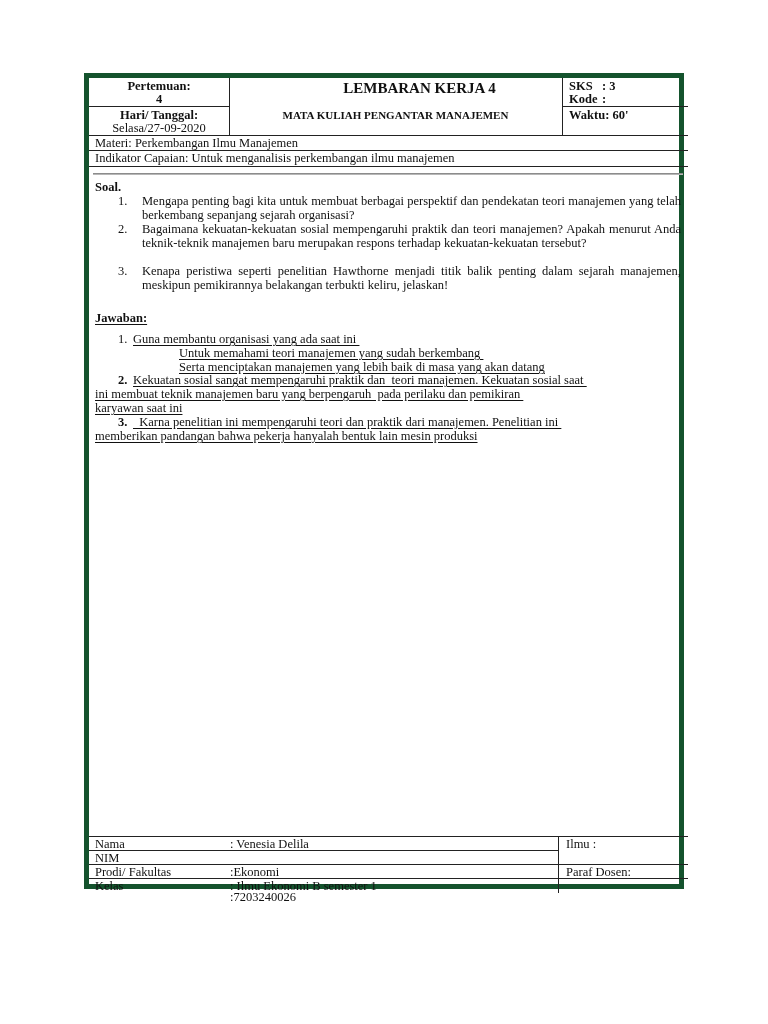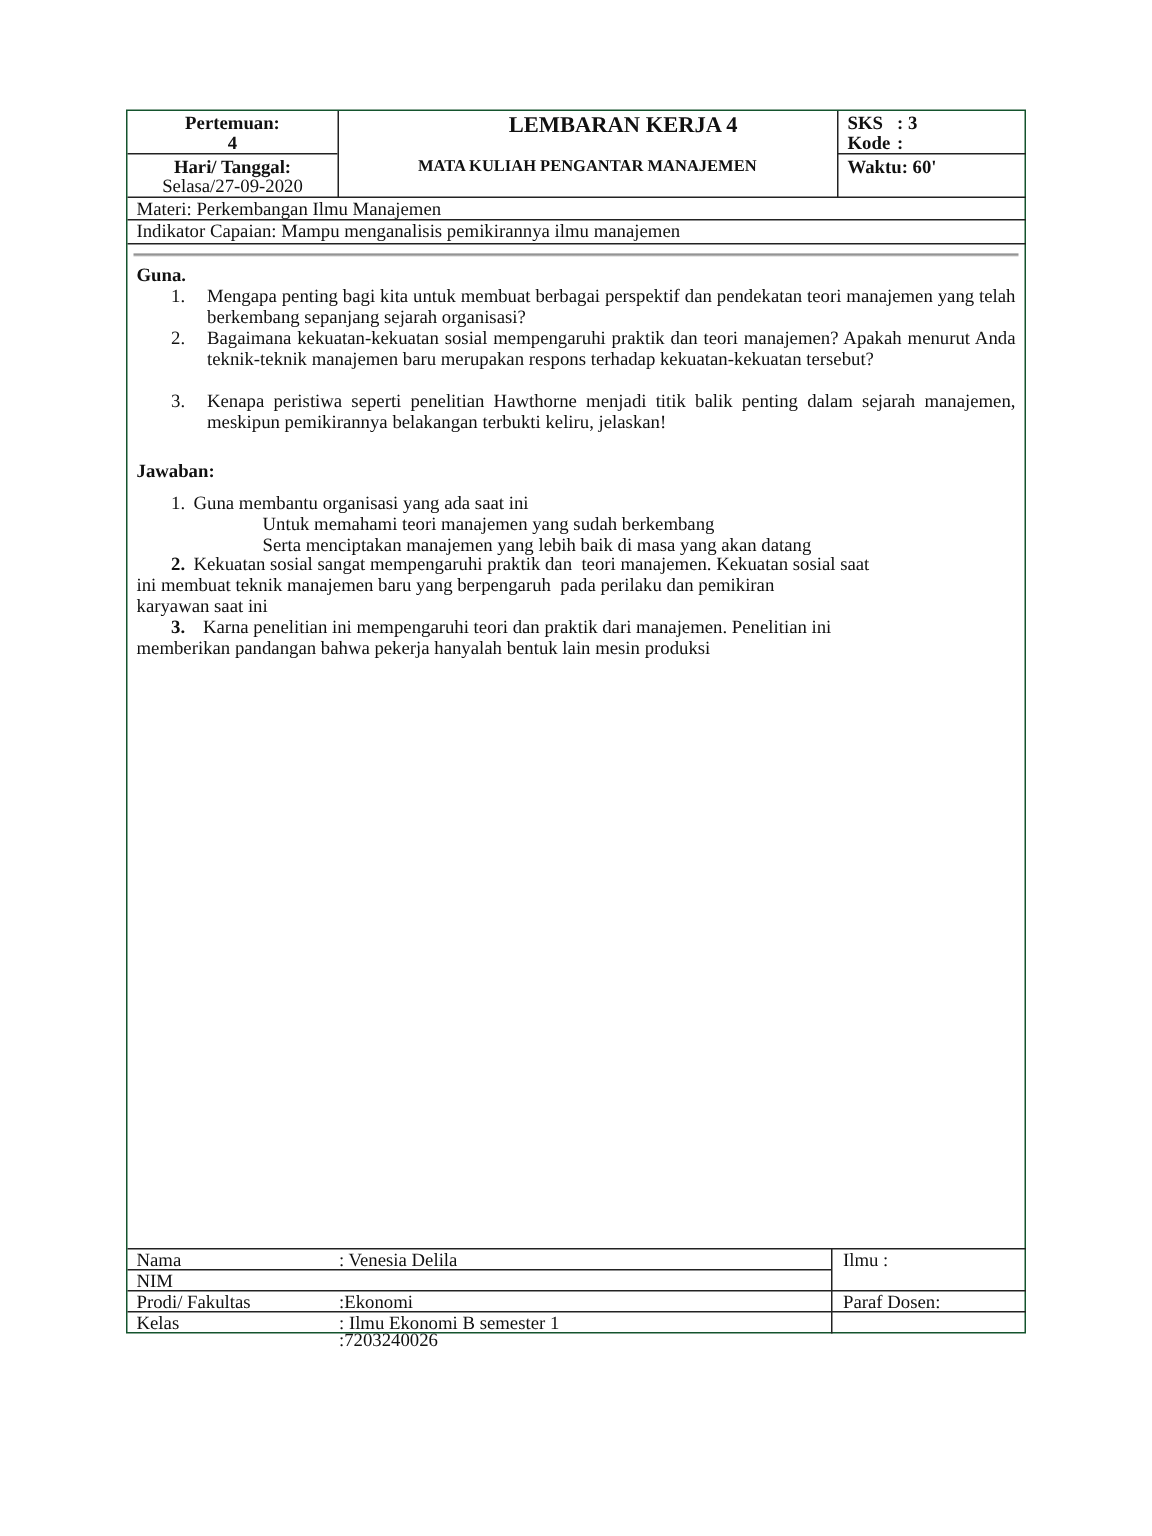--- a/index.html
+++ b/index.html
@@ -1,24 +1,24 @@
 <!DOCTYPE html>
 <html><head>
 <meta charset="utf-8">
 <style>
   html,body{margin:0;padding:0;}
   body{width:768px;height:1024px;background:#ffffff;position:relative;overflow:hidden;
     font-family:"Liberation Serif","DejaVu Serif",serif;color:#111;}
-  .page{position:absolute;left:84px;top:73px;width:600px;height:816px;border:1px solid #14532d;box-sizing:border-box;}
+  .page{position:absolute;left:84px;top:73px;width:600px;height:816px;border:5px solid #14532d;box-sizing:border-box;}
   .hl{position:absolute;height:1px;background:#222;}
   .vl{position:absolute;width:1px;background:#222;}
   .t{position:absolute;white-space:nowrap;font-size:12.5px;line-height:14px;}
   .b{font-weight:bold;}
   .c{text-align:center;}
-  .u{text-underline-offset:2px;text-align:center;}
+  .u{text-decoration:underline;text-underline-offset:2px;text-align:center;}
   .q{position:absolute;font-size:12.5px;line-height:14px;text-align:justify;}
   .qn{position:absolute;font-size:12.5px;line-height:14px;}
   .shadow{position:absolute;height:2px;background:linear-gradient(#777,#ccc);}
 </style>
 </head>
 <body>
 
 <div class="page">
 
   <div class="hl" style="left:0;top:28px;width:140px;"></div>
@@ -38,23 +38,23 @@
   <div class="t b c" style="left:140px;top:2px;width:333px;font-size:15px;line-height:17px;margin-left:24px;">LEMBARAN KERJA 4</div>
   <div class="t b c" style="left:140px;top:30px;width:333px;font-size:11px;">MATA KULIAH  PENGANTAR MANAJEMEN</div>
 
   <div class="t b" style="left:480px;top:1px;">SKS</div>
   <div class="t b" style="left:513px;top:1px;">:  3</div>
   <div class="t b" style="left:480px;top:14px;">Kode</div>
   <div class="t b" style="left:513px;top:14px;">:</div>
   <div class="t b" style="left:480px;top:30px;">Waktu:  60'</div>
 
   <div class="t" style="left:6px;top:58px;">Materi:  Perkembangan Ilmu Manajemen</div>
-  <div class="t" style="left:6px;top:73px;">Indikator Capaian: Mampu menganalisis pemikirannya ilmu manajemen</div>
+  <div class="t" style="left:6px;top:73px;">Indikator Capaian: Untuk menganalisis perkembangan ilmu manajemen</div>
 
-  <div class="t b" style="left:6px;top:102px;">Guna.</div>
+  <div class="t b" style="left:6px;top:102px;">Soal.</div>
   <div class="qn" style="left:29px;top:116px;">1.</div>
   <div class="q" style="left:53px;top:116px;width:539px;">Mengapa penting bagi kita untuk membuat berbagai perspektif dan pendekatan teori manajemen yang telah berkembang sepanjang sejarah organisasi?</div>
   <div class="qn" style="left:29px;top:144px;">2.</div>
   <div class="q" style="left:53px;top:144px;width:539px;">Bagaimana kekuatan-kekuatan sosial mempengaruhi praktik dan teori manajemen? Apakah menurut Anda teknik-teknik manajemen baru merupakan respons terhadap kekuatan-kekuatan tersebut?</div>
   <div class="qn" style="left:29px;top:186px;">3.</div>
   <div class="q" style="left:53px;top:186px;width:539px;">Kenapa peristiwa seperti penelitian Hawthorne menjadi titik balik penting dalam sejarah manajemen, meskipun pemikirannya belakangan terbukti keliru, jelaskan!</div>
 
   <div class="t b u" style="left:6px;top:233px;">Jawaban:</div>
   <div class="t" style="left:29px;top:254px;">1.</div>
   <div class="t u" style="left:44px;top:254px;white-space:pre;">Guna membantu organisasi yang ada saat ini </div>

